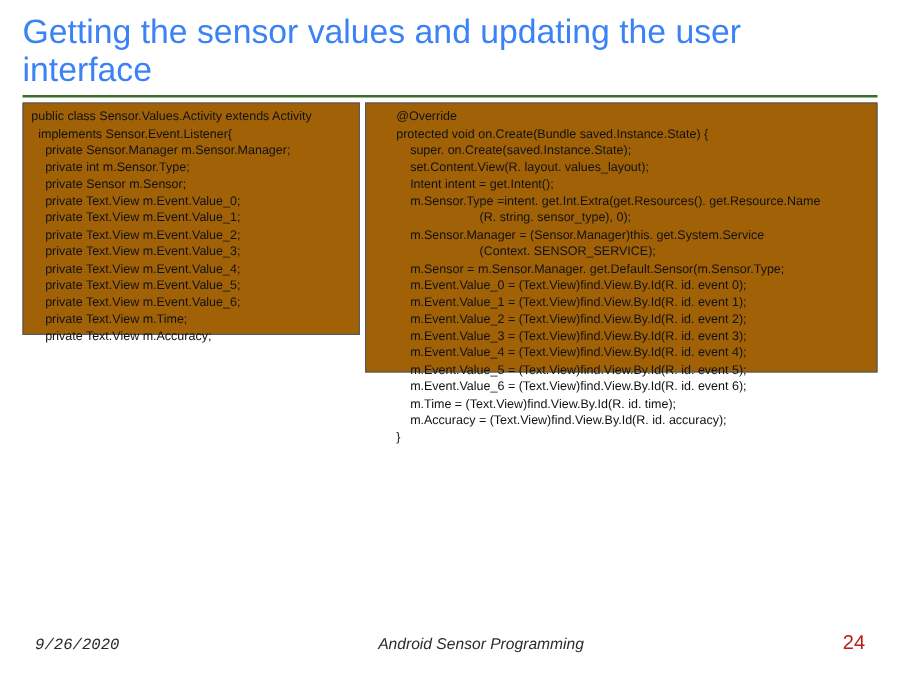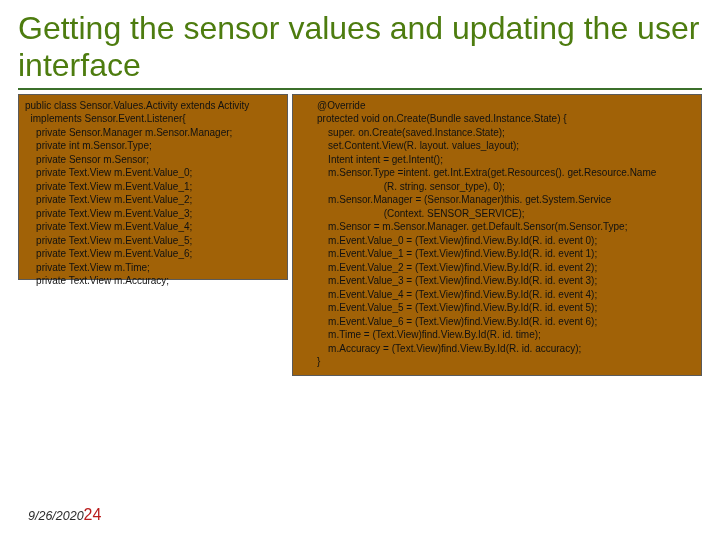--- a/index.html
+++ b/index.html
@@ -9,52 +9,52 @@
     background: #fff;
     position: relative;
     padding: 10px 18px 0 18px;
   }
   .title-block {
     border-bottom: 2px solid #3b6f2a;
     padding-bottom: 4px;
     margin-bottom: 4px;
   }
   .title {
-    font-size: 32px;
-    color: #4d7c0f;
+    font-size: 27px;
+    color: #3b82f6;
     font-weight: 400;
     line-height: 1.15;
   }
   .columns {
     display: flex;
     flex-direction: row;
     gap: 4px;
   }
   .codebox {
     border: 1px solid #5a5a5a;
     background: #a16207;
     font-size: 10px;
     line-height: 1.35;
     color: #111;
     padding: 4px 6px;
     white-space: pre;
     font-family: Arial, Helvetica, sans-serif;
   }
   .codebox.left { flex: 0 0 270px; height: 186px; }
-  .codebox.right { flex: 1; height: 282px; padding-left: 24px; }
+  .codebox.right { flex: 1; height: 216px; padding-left: 24px; }
   .footer {
     position: absolute;
     left: 0; right: 0; bottom: 16px;
     display: flex;
     align-items: baseline;
     padding: 0 28px;
     font-size: 12.5px;
     color: #2b2b2b;
   }
-  .footer .date { flex: 0 0 auto; font-style: italic; }
+  .footer .date { flex: 0 0 auto; font-style: italic; font-family: Liberation Mono, monospace; }
   .footer .center { flex: 1; text-align: center; font-style: italic; }
   .footer .pageno { flex: 0 0 auto; color: #b91c1c; font-size: 16px; }
 </style>
 </head>
 <body>
 
 <div class="slide">
 
   <div class="title-block">
     <div class="title">Getting the sensor values and updating the user interface</div>
@@ -92,16 +92,17 @@
     m.Event.Value_4 = (Text.View)find.View.By.Id(R. id. event 4);
     m.Event.Value_5 = (Text.View)find.View.By.Id(R. id. event 5);
     m.Event.Value_6 = (Text.View)find.View.By.Id(R. id. event 6);
     m.Time = (Text.View)find.View.By.Id(R. id. time);
     m.Accuracy = (Text.View)find.View.By.Id(R. id. accuracy);
 }</div>
   </div>
 
   <div class="footer">
     <span class="date">9/26/2020</span>
+    <span class="center">Android Sensor Programming</span>
     <span class="pageno">24</span>
   </div>
 
 </div>
 
 </body></html>

